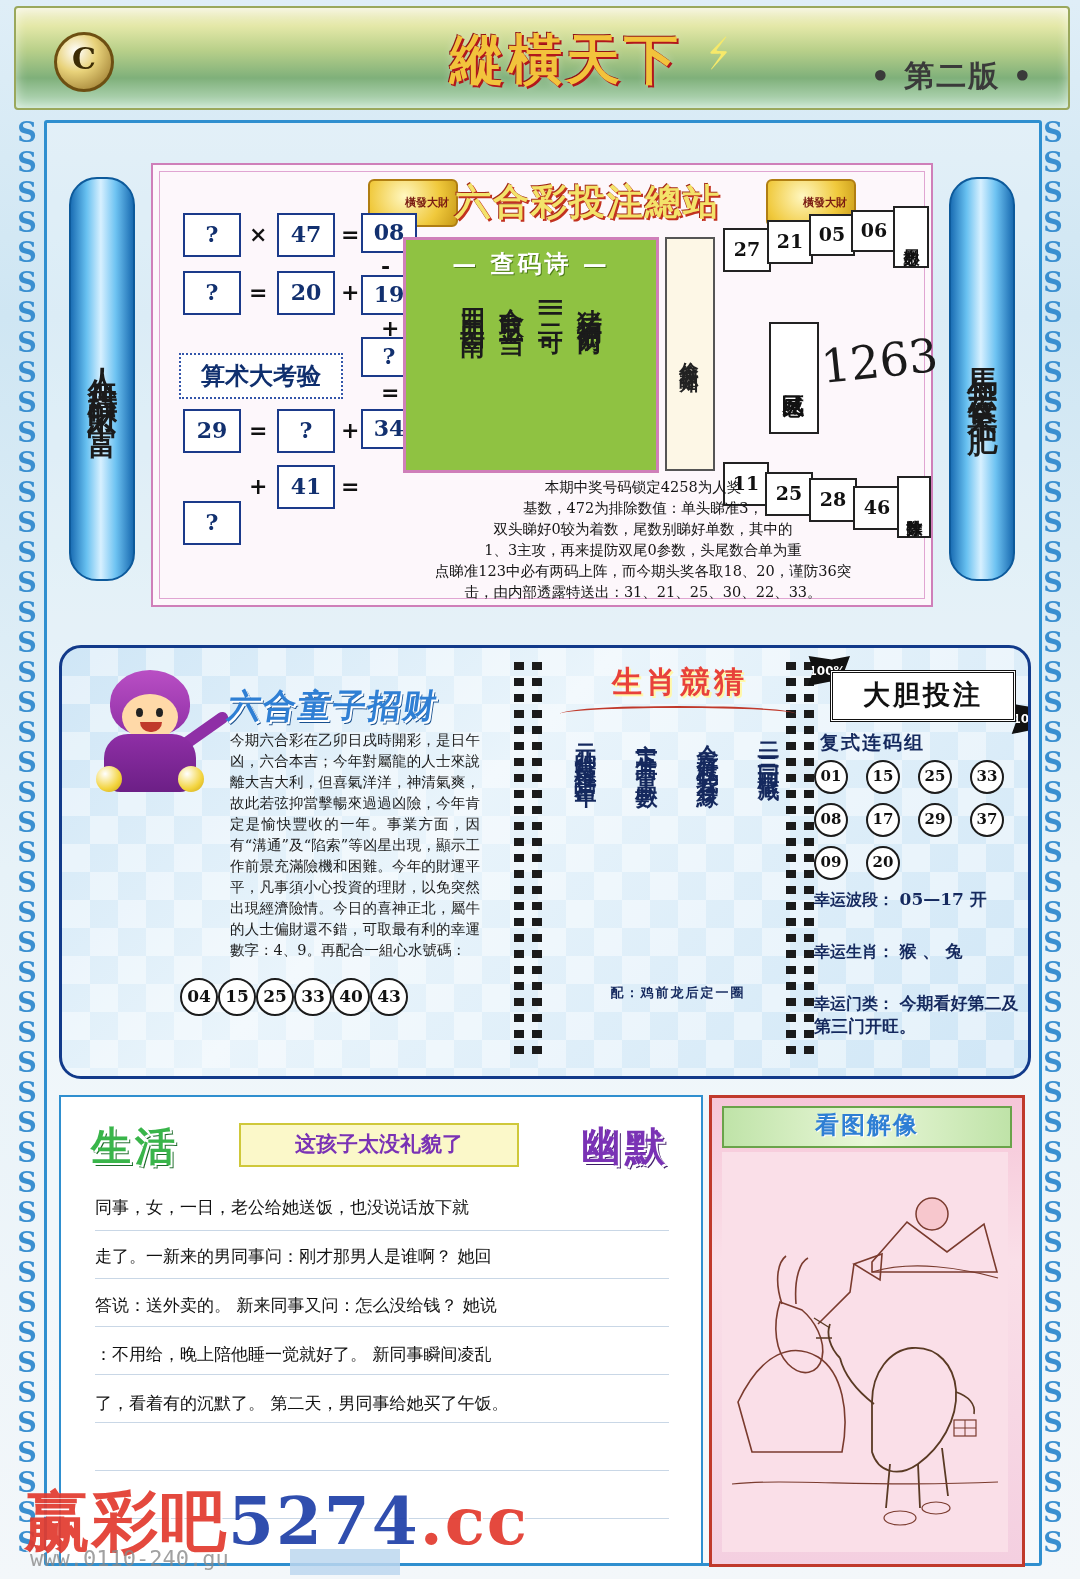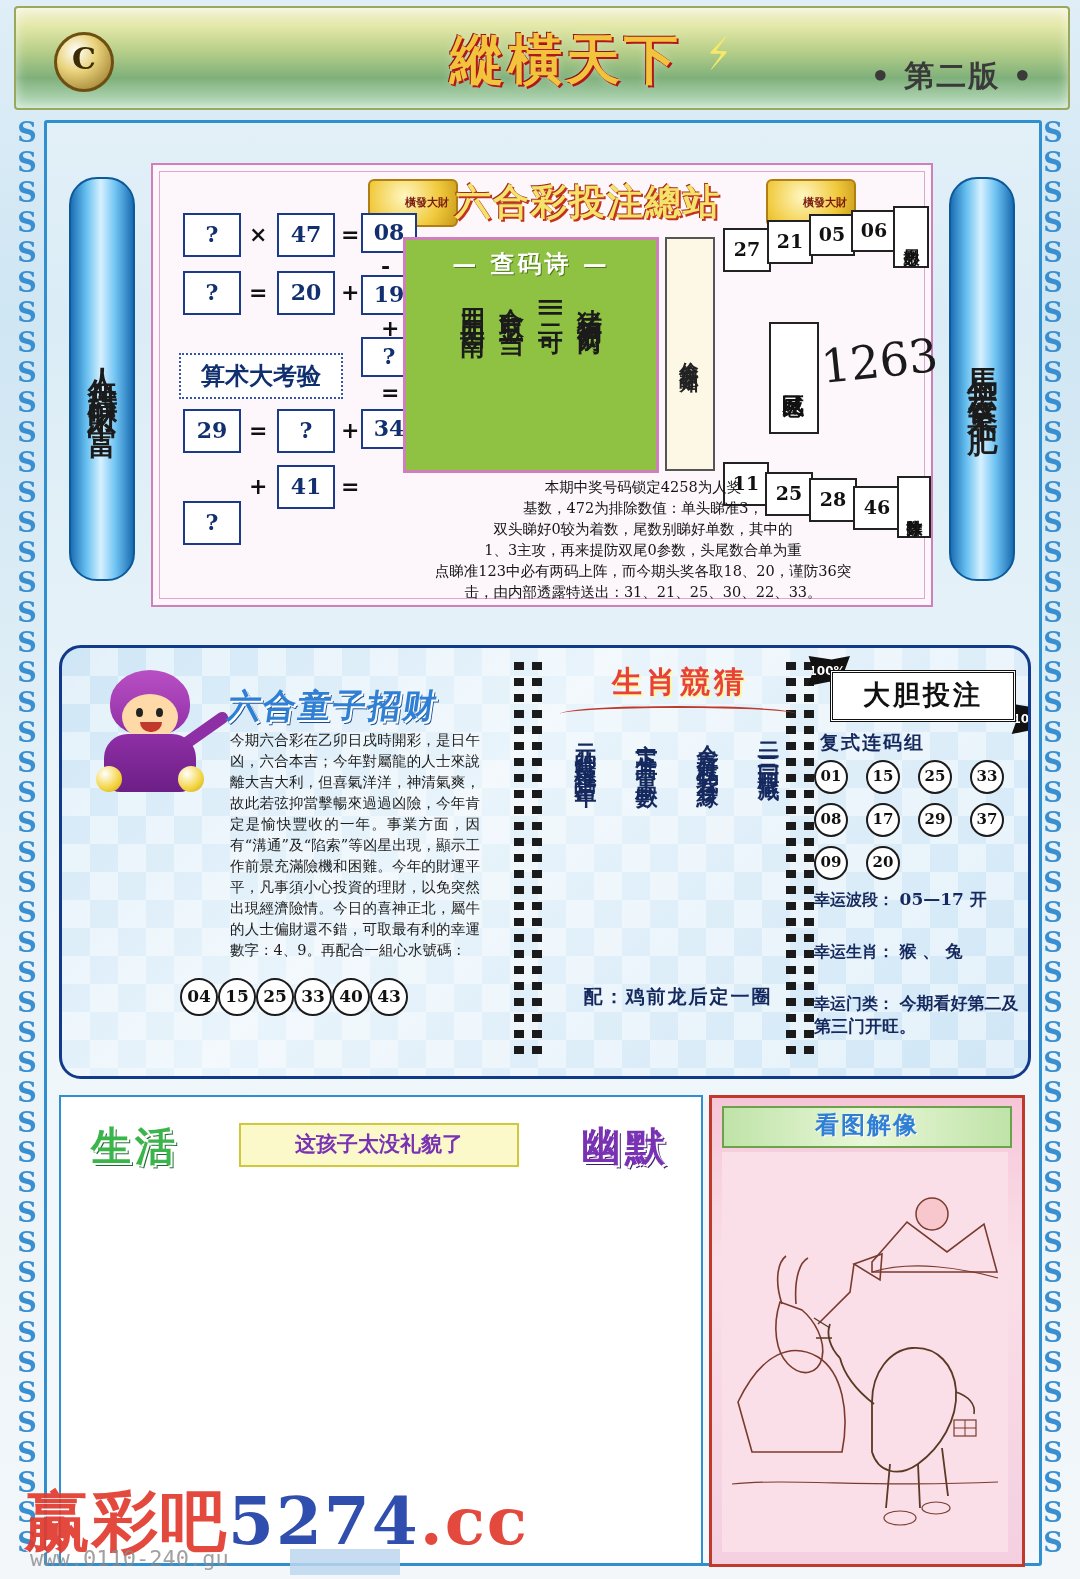--- a/index.html
+++ b/index.html
@@ -250,21 +250,21 @@
     position:absolute;left:494px;top:78px;width:244px;height:250px;
     display:flex;flex-direction:row-reverse;justify-content:space-around;
   }
   .sx-col{
     writing-mode:vertical-rl;text-orientation:upright;
     font-size:22px;font-weight:bold;color:#15295e;letter-spacing:7px;
     font-family:"DejaVu Serif","Liberation Serif",serif;
   }
   .sx-foot{
     position:absolute;left:494px;top:336px;width:244px;text-align:center;
-    font-size:19px;font-weight:bold;color:#15295e;letter-spacing:2px;
+    font-size:13px;font-weight:bold;color:#15295e;letter-spacing:2px;
     font-family:"DejaVu Serif","Liberation Serif",serif;
   }
 
   .dadan{
     position:absolute;left:768px;top:22px;width:180px;height:46px;
     border:3px double #111;background:#fff;
     font-size:27px;font-weight:bold;color:#111;text-align:center;line-height:44px;
     font-family:"DejaVu Serif","Liberation Serif",serif;letter-spacing:3px;
   }
   .star{
@@ -646,20 +646,27 @@
         <span>幸运门类：</span>
         <span class="v">今期看好第二及第三门开旺。</span>
       </div>
     </div>
 
     <div class="botbox">
       <div class="joke">
         <div class="joke-title-l">生活</div>
         <div class="joke-sub">这孩子太没礼貌了</div>
         <div class="joke-title-r">幽默</div>
+        <div class="joke-body">
+          <div>同事，女，一日，老公给她送饭，也没说话放下就</div>
+          <div>走了。一新来的男同事问：刚才那男人是谁啊？ 她回</div>
+          <div>答说：送外卖的。 新来同事又问：怎么没给钱？ 她说</div>
+          <div>：不用给，晚上陪他睡一觉就好了。 新同事瞬间凌乱</div>
+          <div>了，看着有的沉默了。 第二天，男同事给她买了午饭。</div>
+        </div>
       </div>
 
       <div class="pic">
         <div class="pic-banner">看图解像</div>
         <div class="pic-art">
           <svg viewBox="0 0 286 400" width="286" height="400">
             <rect x="0" y="0" width="286" height="400" fill="#fadfe8"></rect>
             <circle cx="210" cy="62" r="16" fill="#f7c7cd" stroke="#7a3b2e" stroke-width="1.5"></circle>
             <path d="M150 110 L185 70 L225 100 L262 72 L275 120 L150 120 Z" fill="none" stroke="#7a3b2e" stroke-width="1.6"></path>
             <path d="M150 120 C190 108 240 116 276 126" fill="none" stroke="#7a3b2e" stroke-width="1.2"></path>

